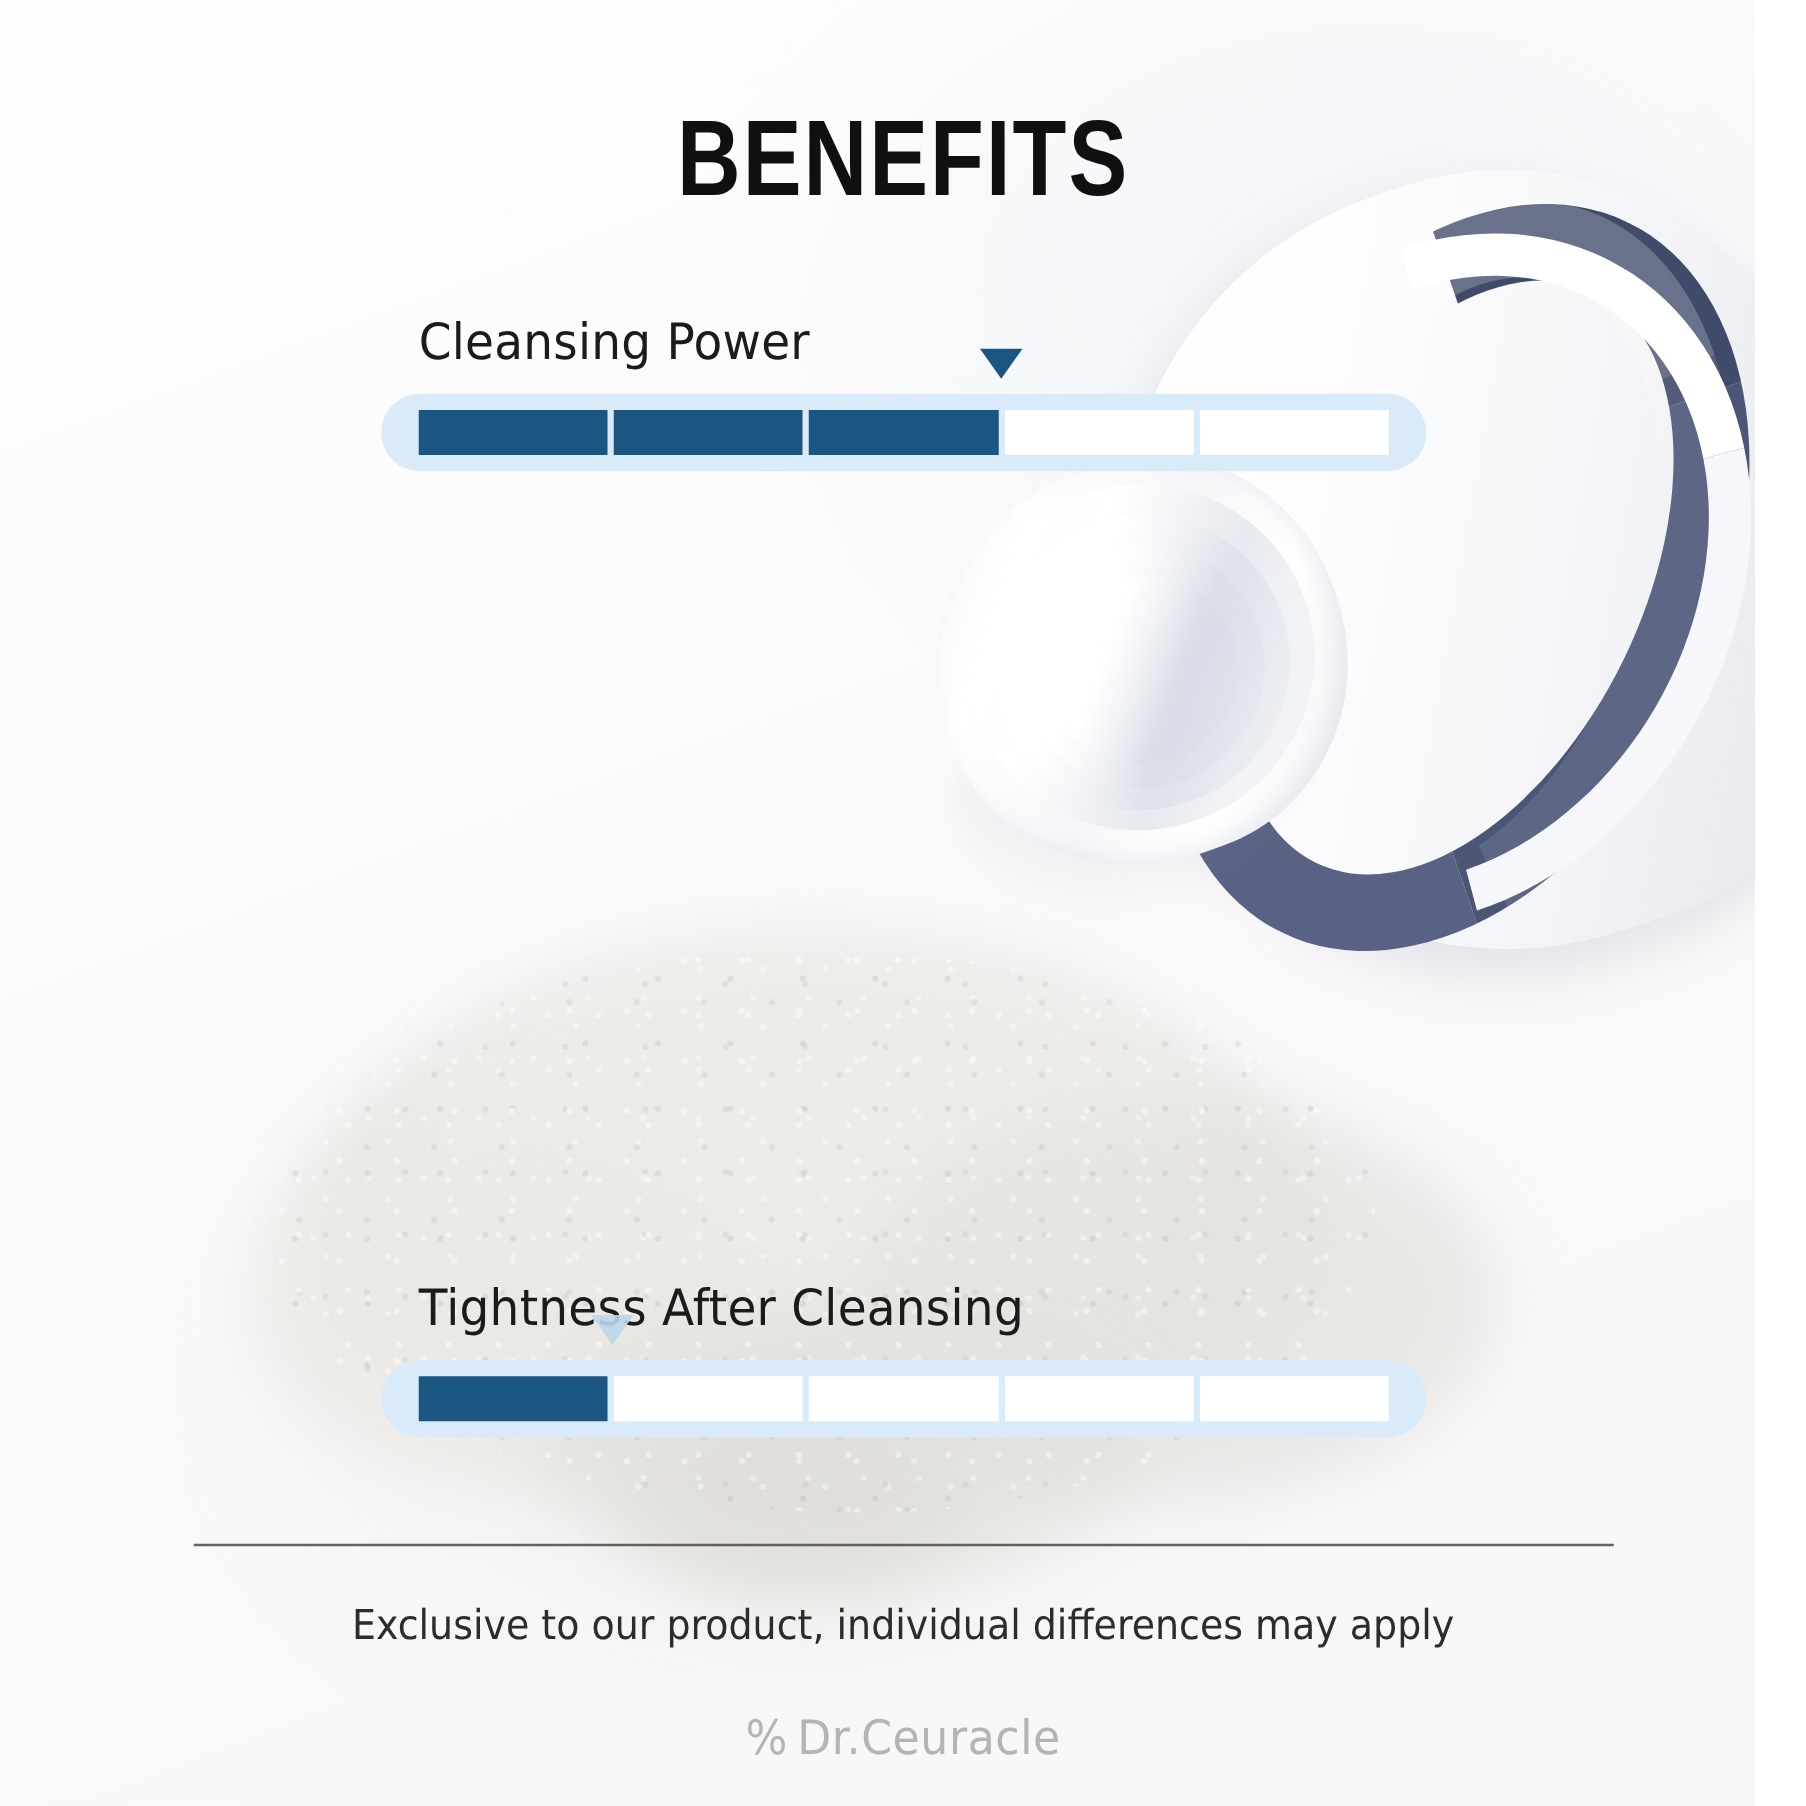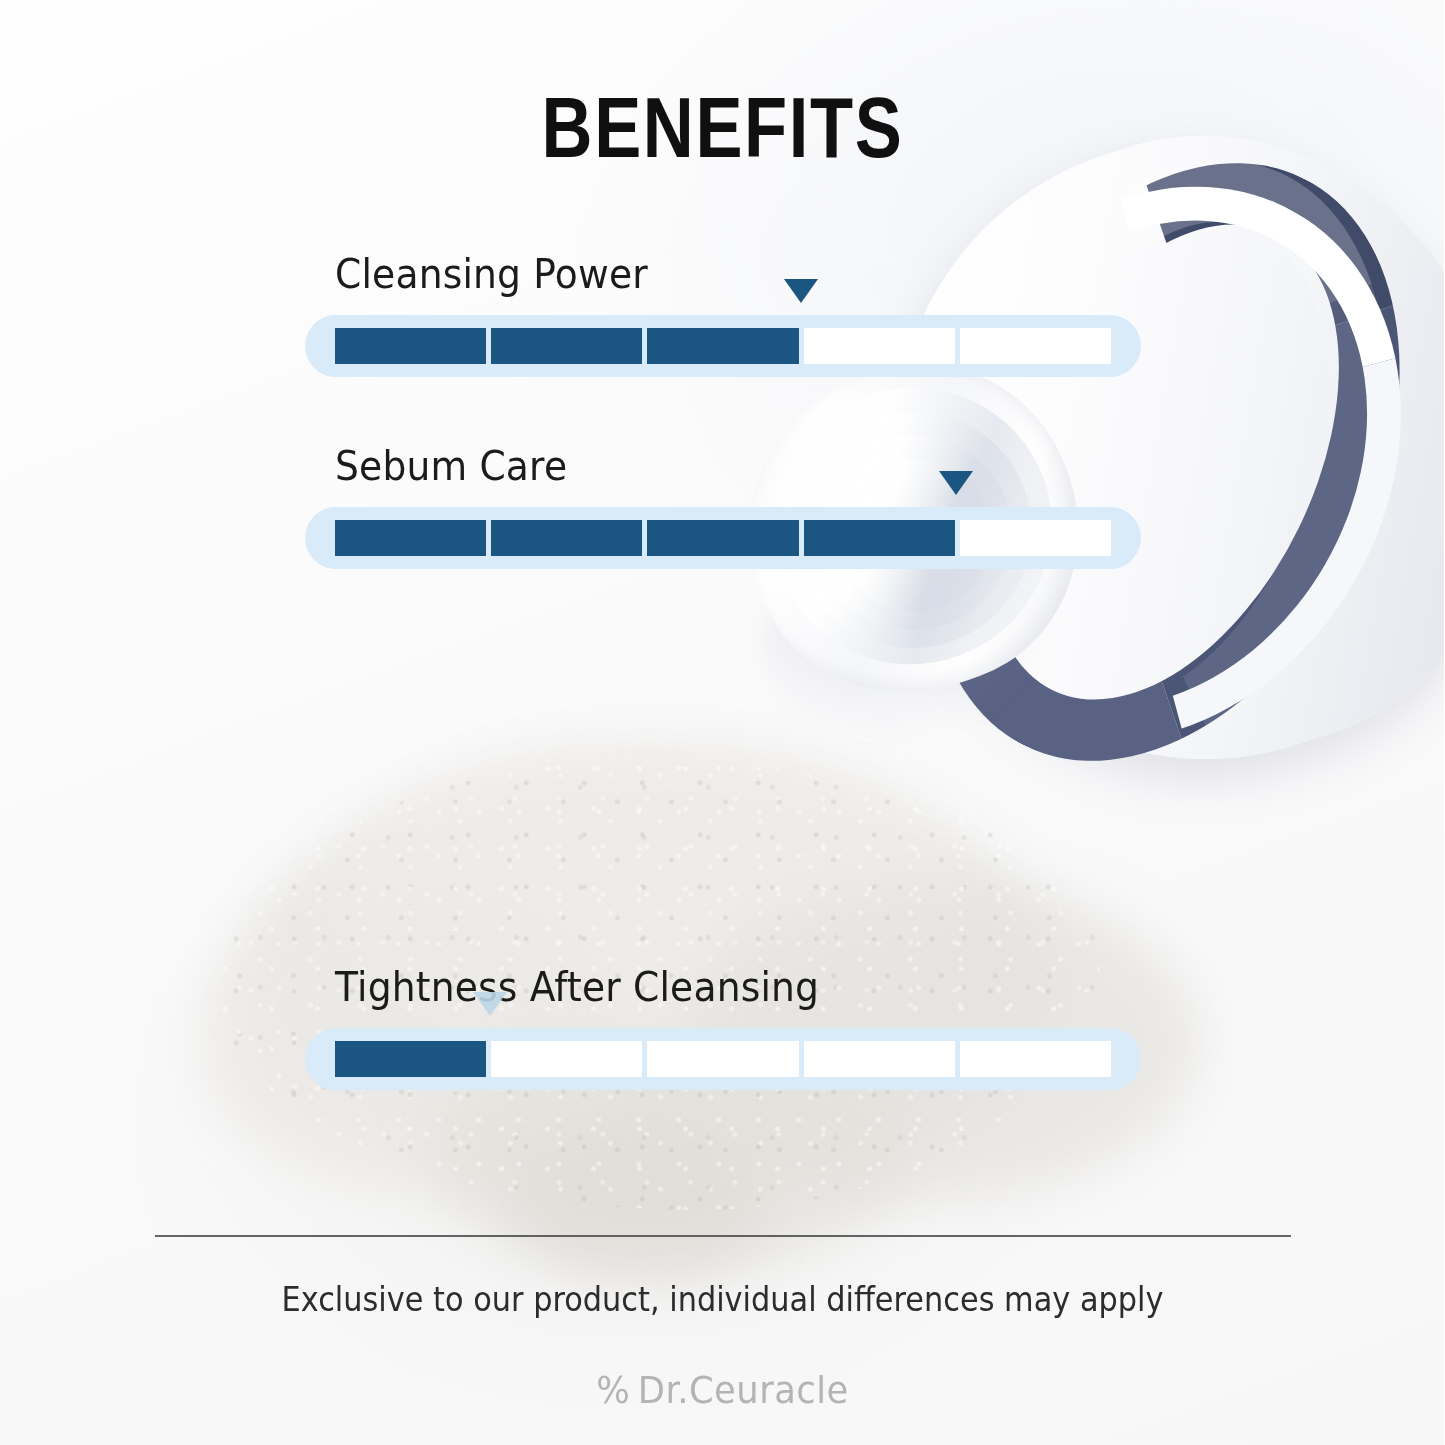--- a/index.html
+++ b/index.html
@@ -7,21 +7,20 @@
     padding: 0;
     background: #ffffff;
   }
   #page {
     position: relative;
     width: 1404px;
     height: 1445px;
     background: #fdfdfd;
     overflow: hidden;
     font-family: "Liberation Sans", sans-serif;
-    padding-left: 40px;
   }
 
   
   .bg-wash {
     position: absolute;
     inset: 0;
     background:
       radial-gradient(ellipse 900px 620px at 78% 16%, #f2f4f8 0%, rgba(242,244,248,0) 62%),
       radial-gradient(ellipse 760px 520px at 42% 76%, #f1f0ee 0%, rgba(241,240,238,0) 65%),
       linear-gradient(160deg, #fefefe 0%, #fafafb 45%, #f7f7f8 100%);
@@ -312,35 +311,24 @@
       <div class="marker" style="left:calc(30px + (836px - 60px) * 0.6 + 0px)"></div>
       <div class="track">
         <div class="seg filled"></div>
         <div class="seg filled"></div>
         <div class="seg filled"></div>
         <div class="seg"></div>
         <div class="seg"></div>
       </div>
     </div>
 
-    <div class="row" style="top:507px">
-      <div class="row-label">Sebum Care</div>
-      <div class="marker" style="left:calc(30px + (836px - 60px) * 0.8 + 0px)"></div>
-      <div class="track">
-        <div class="seg filled"></div>
-        <div class="seg filled"></div>
-        <div class="seg filled"></div>
-        <div class="seg filled"></div>
-        <div class="seg"></div>
-      </div>
-    </div>
-
-
-
-    <div class="row" style="top:1028px">
+
+
+
+    <div class="row" style="top:1088px">
       <div class="row-label">Tightness After Cleansing</div>
       <div class="marker faded" style="left:calc(30px + (836px - 60px) * 0.2 + 0px)"></div>
       <div class="track">
         <div class="seg filled"></div>
         <div class="seg"></div>
         <div class="seg"></div>
         <div class="seg"></div>
         <div class="seg"></div>
       </div>
     </div>

